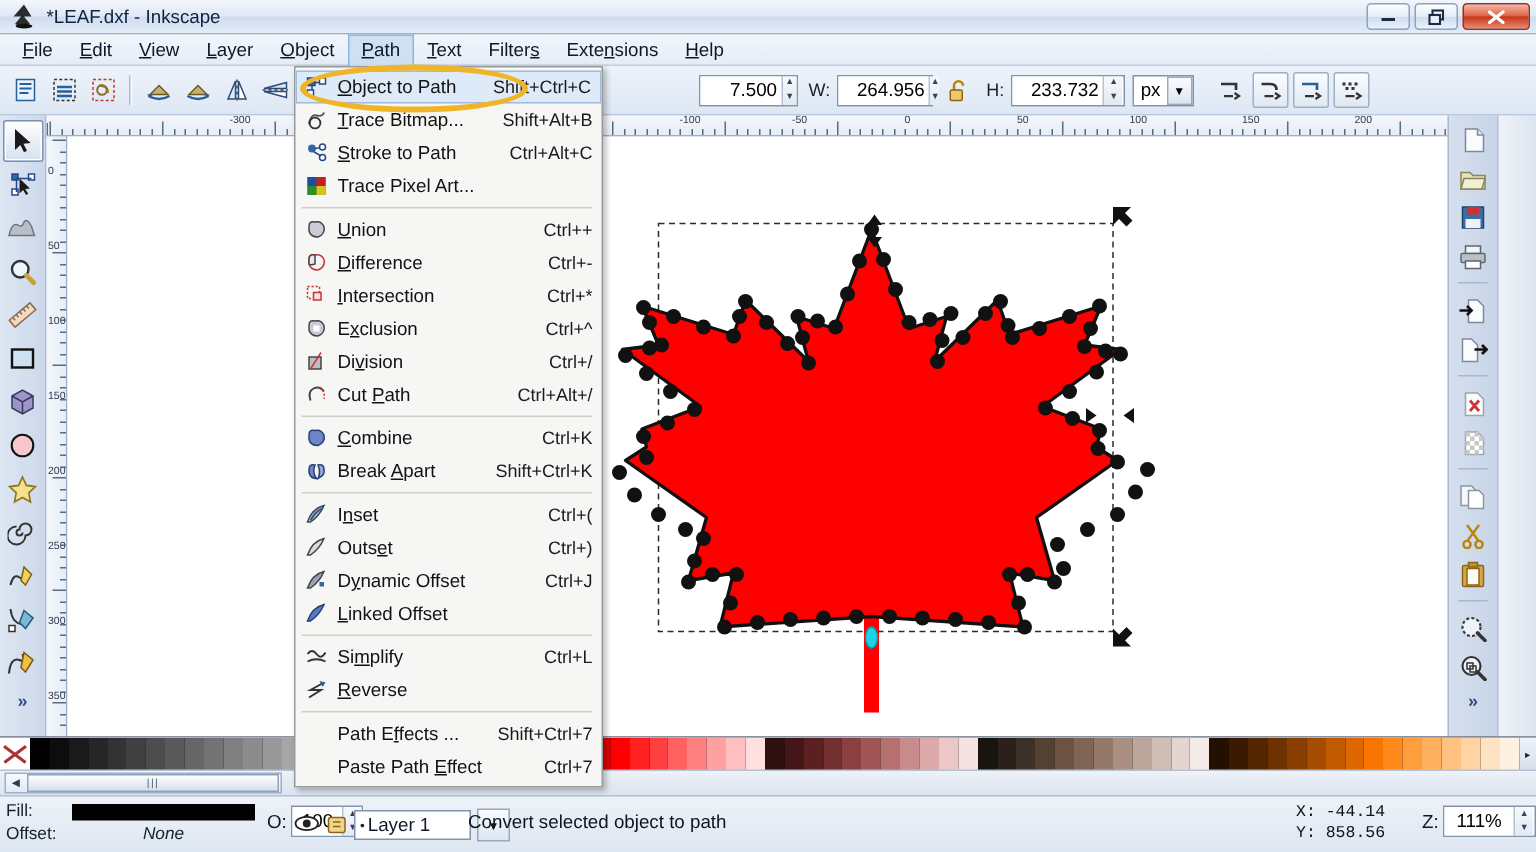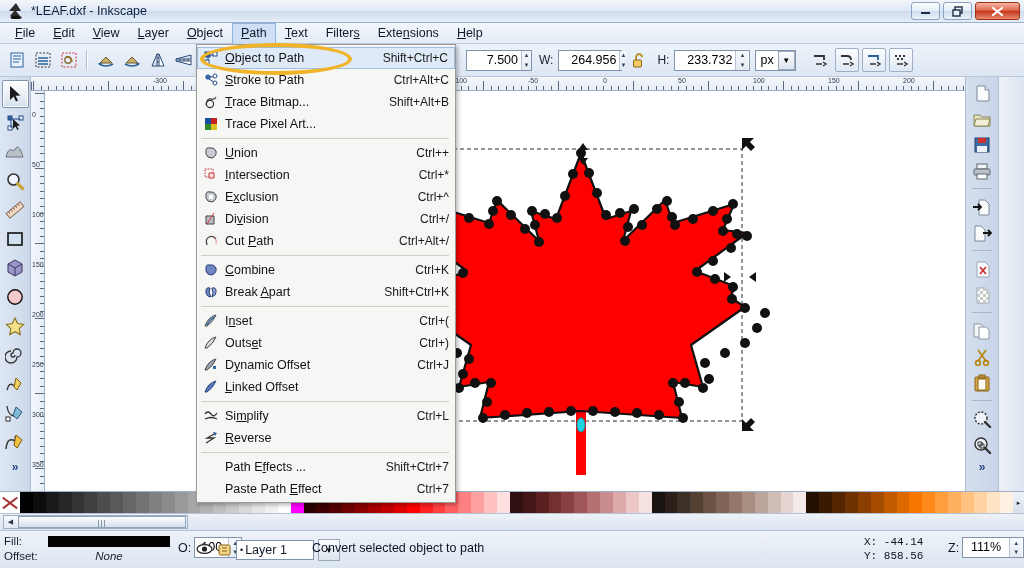--- a/index.html
+++ b/index.html
@@ -229,21 +229,21 @@
   #status-msg { position: absolute; left: 312px; top: 10px; font-size: 12.5px; color: #0b1420; }
   .coord-box {
     position: absolute; left: 864px; top: 4px;
     font-family: "Liberation Mono", monospace; font-size: 11px; line-height: 14px; color: #0b1420;
   }
   .zoom-box { position: absolute; left: 948px; top: 6px; display: flex; align-items: center; }
   .zoom-label { font-size: 12.5px; margin-right: 3px; }
 
   
   #path-menu {
-    position: absolute; left: 196px; top: 44px; width: 260px;
+    position: absolute; left: 196px; top: 44px; width: 206px;
     background: #f6f6f4; border: 1px solid #9a9a96;
     box-shadow: 2px 2px 4px rgba(0,0,0,.28);
     padding: 2px 0; z-index: 60;
   }
   .mrow {
     height: 22px; display: flex; align-items: center; padding: 0 6px 0 4px;
     font-size: 12.5px; color: #121212; position: relative;
   }
   .mrow.hl {
     background: #dfeaf8; border: 1px solid #9dbcdf; height: 22px; padding-left: 3px;
@@ -1095,38 +1095,38 @@
             <rect x="1" y="9" width="4" height="4" fill="#fff" stroke="#204a87"></rect>
             <path d="M6 4 L9 4 M4 6 L4 9" stroke="#204a87"></path>
           </svg>
         </span>
         <span class="mi-label"><u>O</u>bject to Path</span>
         <span class="mi-accel">Shift+Ctrl+C</span>
       </div>
       <div class="mrow">
         <span class="mi-icon">
           <svg width="15" height="14">
+            <path d="M2 10 Q3 3 7 4 Q11 5 12 2" fill="none" stroke="#555" stroke-width="1.3"></path>
+            <circle cx="6" cy="9" r="3.6" fill="none" stroke="#333" stroke-width="1.2"></circle>
+          </svg>
+        </span>
+        <span class="mi-label"><u>T</u>race Bitmap...</span>
+        <span class="mi-accel">Shift+Alt+B</span>
+      </div>
+      <div class="mrow">
+        <span class="mi-icon">
+          <svg width="15" height="14">
             <circle cx="4" cy="4" r="2.6" fill="#3465a4"></circle>
             <circle cx="11" cy="3" r="2" fill="#fff" stroke="#204a87"></circle>
             <circle cx="11" cy="10" r="2" fill="#fff" stroke="#204a87"></circle>
             <path d="M6 4 L9 3.5 M5 6 L10 9" stroke="#204a87"></path>
           </svg>
         </span>
         <span class="mi-label"><u>S</u>troke to Path</span>
         <span class="mi-accel">Ctrl+Alt+C</span>
-      </div>
-      <div class="mrow">
-        <span class="mi-icon">
-          <svg width="15" height="14">
-            <path d="M2 10 Q3 3 7 4 Q11 5 12 2" fill="none" stroke="#555" stroke-width="1.3"></path>
-            <circle cx="6" cy="9" r="3.6" fill="none" stroke="#333" stroke-width="1.2"></circle>
-          </svg>
-        </span>
-        <span class="mi-label"><u>T</u>race Bitmap...</span>
-        <span class="mi-accel">Shift+Alt+B</span>
       </div>
       <div class="mrow">
         <span class="mi-icon">
           <svg width="15" height="14">
             <rect x="1" y="1" width="12" height="12" fill="#2e5f2e"></rect>
             <rect x="1" y="1" width="6" height="6" fill="#1a4fa0"></rect>
             <rect x="7" y="1" width="6" height="6" fill="#c42020"></rect>
             <rect x="1" y="7" width="6" height="6" fill="#2e8b2e"></rect>
             <rect x="7" y="7" width="6" height="6" fill="#d8c020"></rect>
           </svg>
@@ -1140,20 +1140,30 @@
           <svg width="15" height="14">
             <path d="M2 5 Q2 1 6 2 Q10 1 12 5 Q13 10 8 12 Q3 12 2 8 Z" fill="#c9ccd4" stroke="#444"></path>
           </svg>
         </span>
         <span class="mi-label"><u>U</u>nion</span>
         <span class="mi-accel">Ctrl++</span>
       </div>
       <div class="mrow">
         <span class="mi-icon">
           <svg width="15" height="14">
+            <path d="M2 5 Q2 1 6 2 Q10 1 12 5 Q13 10 8 12 Q3 12 2 8 Z" fill="none" stroke="#c33"></path>
+            <path d="M2 5 Q2 1 6 2 L6 8 Q3 9 2 8 Z" fill="#e8e8ec" stroke="#444"></path>
+          </svg>
+        </span>
+        <span class="mi-label"><u>D</u>ifference</span>
+        <span class="mi-accel">Ctrl+-</span>
+      </div>
+      <div class="mrow">
+        <span class="mi-icon">
+          <svg width="15" height="14">
             <rect x="1" y="1" width="8" height="8" fill="none" stroke="#c33" stroke-dasharray="1.5,1.2"></rect>
             <path d="M5 5 h5 v5 h-5 Z" fill="#fde0e0" stroke="#c33"></path>
           </svg>
         </span>
         <span class="mi-label"><u>I</u>ntersection</span>
         <span class="mi-accel">Ctrl+*</span>
       </div>
       <div class="mrow">
         <span class="mi-icon">
           <svg width="15" height="14">

